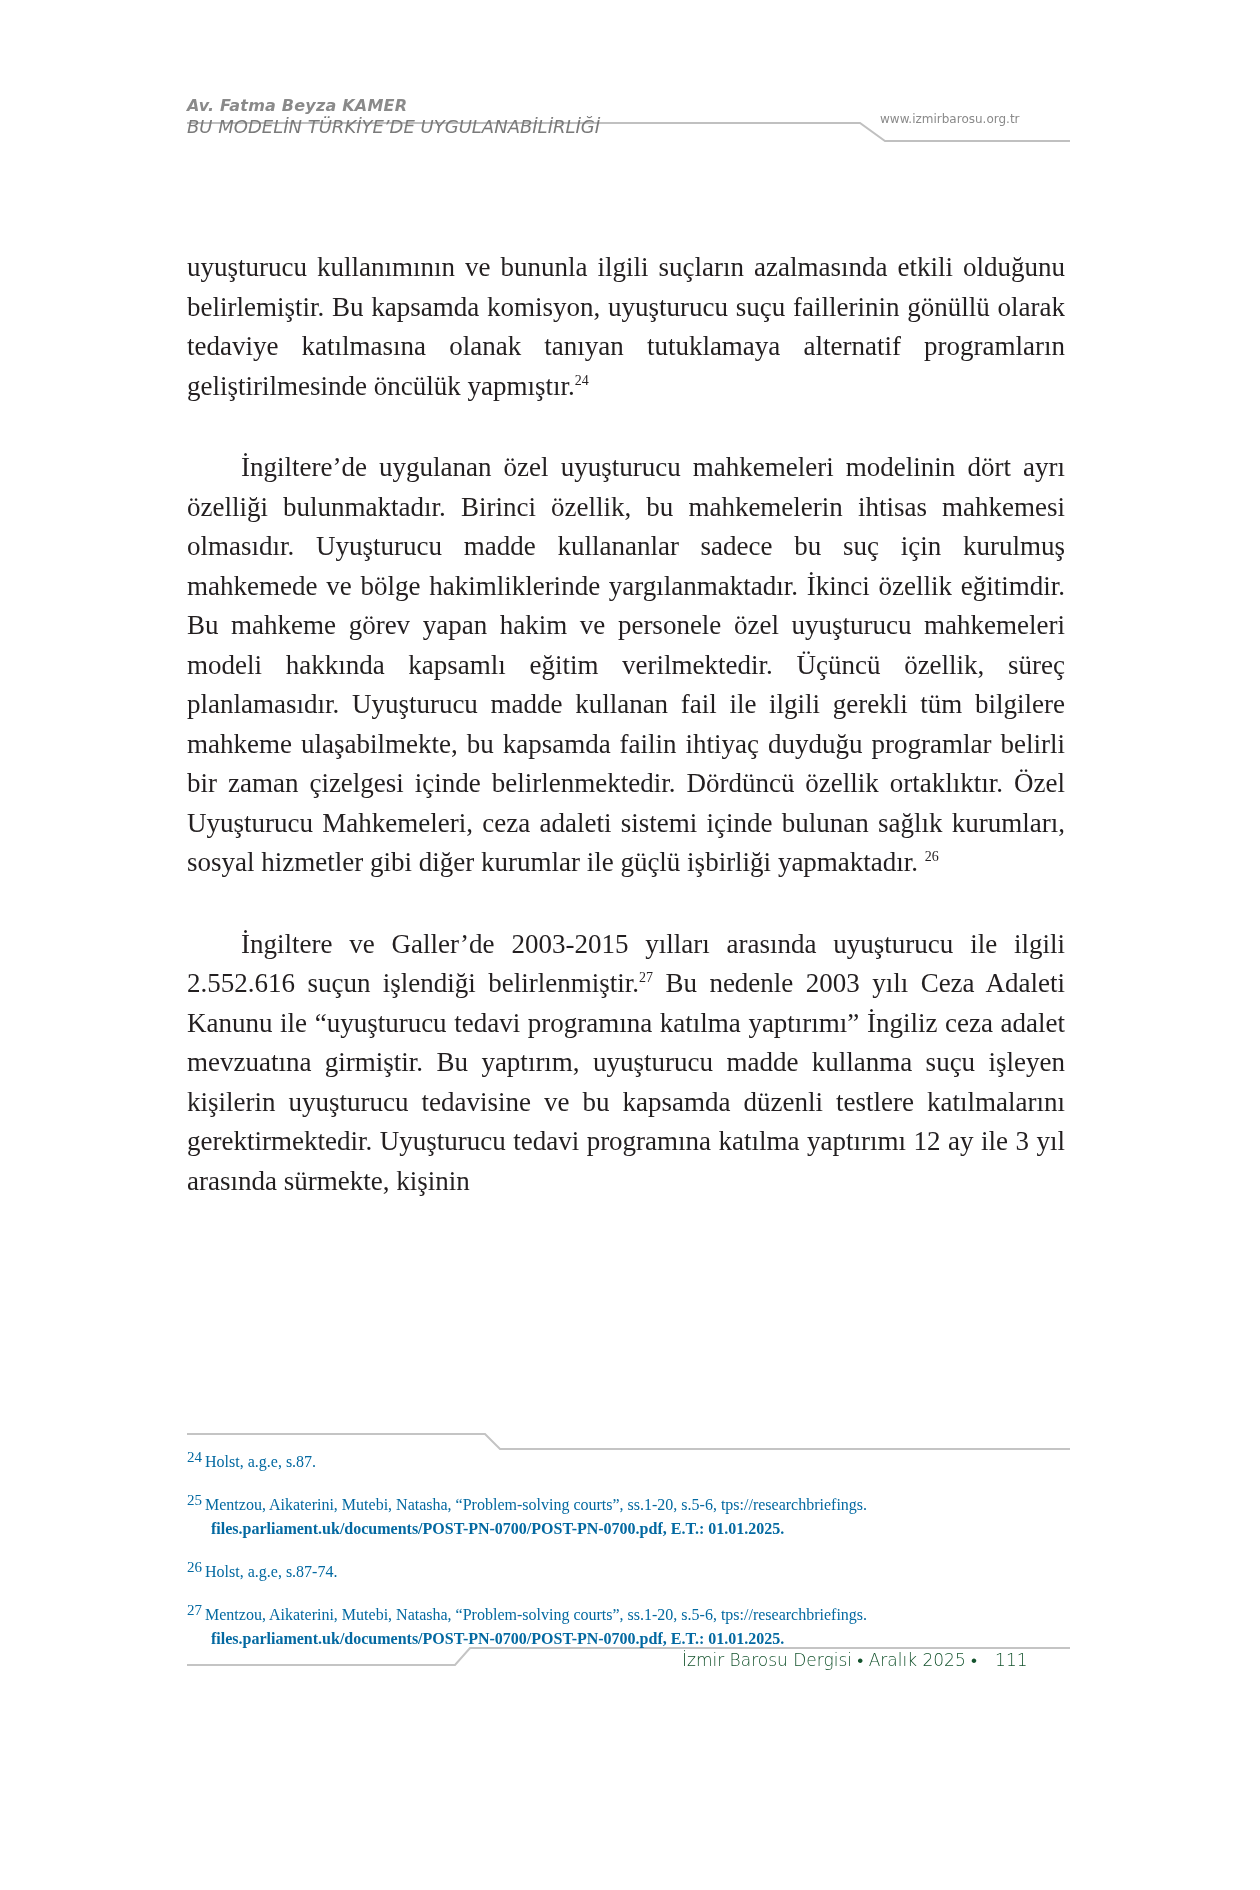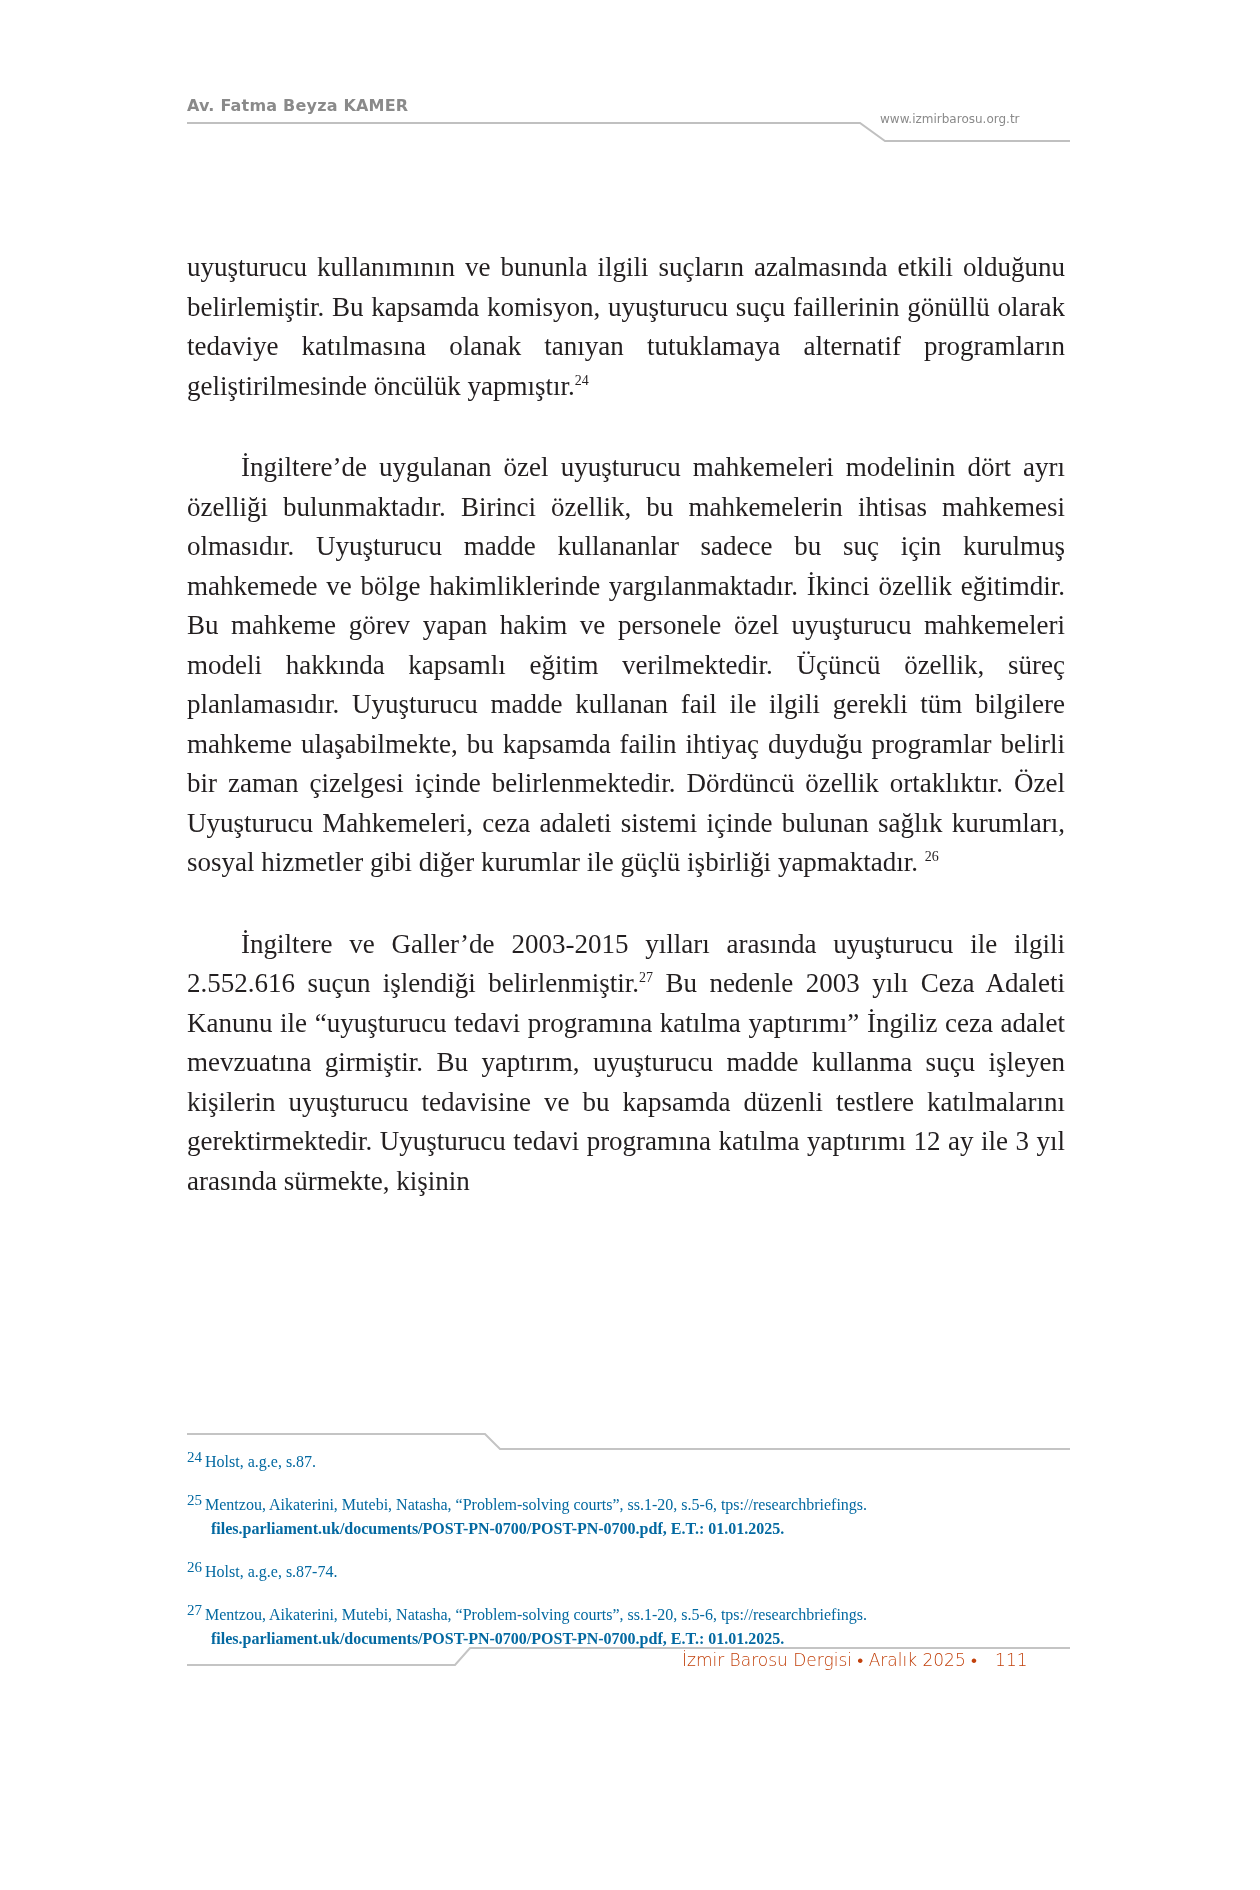--- a/index.html
+++ b/index.html
@@ -1,43 +1,44 @@
 <!DOCTYPE html>
 <html><head>
   <meta charset="utf-8">
   <style>
     html, body { margin: 0; padding: 0; background: #ffffff; }
     body { width: 1260px; height: 1890px; position: relative; overflow: hidden; }
-    .header { position: absolute; left: 187px; top: 96px; width: 880px; }
+    .header { position: absolute; left: 187px; top: 96px; width: 880px; font-style: italic; }
     .author { font-family: "DejaVu Sans", sans-serif; font-weight: bold; font-size: 16px; color: #8a8a8a; letter-spacing: 0.2px; }
     .title-line { font-family: "DejaVu Sans", sans-serif; font-size: 18px; color: #7a7a7a; line-height: 24px; font-weight: 300; }
     .site { position: absolute; left: 880px; top: 112px; font-family: "DejaVu Sans", sans-serif; font-size: 12px; color: #8a8a8a; }
     svg.rule { position: absolute; left: 0; top: 0; }
     .body-text { position: absolute; left: 187px; top: 248px; width: 878px; font-family: "Liberation Serif", serif; font-size: 27px; line-height: 39.5px; color: #231f20; text-align: justify; }
     .body-text p { margin: 0 0 42px 0; text-indent: 0; }
     .body-text p.indent { text-indent: 54px; }
     sup { font-size: 14px; line-height: 0; vertical-align: super; }
     .footnotes { position: absolute; left: 187px; top: 1445px; width: 880px; font-family: "Liberation Serif", serif; font-size: 16px; color: #0369a1; line-height: 24px; }
     .fn { margin-bottom: 14px; }
     .fn .num { font-size: 15px; vertical-align: 5px; margin-right: 3px; }
     .fn .cont { display: block; padding-left: 24px; font-weight: bold; }
-    .footer { position: absolute; left: 682px; top: 1650px; font-family: "DejaVu Sans", sans-serif; font-size: 17px; color: #c2410c; font-weight: 300; }
+    .footer { position: absolute; left: 682px; top: 1650px; font-family: "DejaVu Sans", sans-serif; font-size: 17px; color: #14532d; font-weight: 300; }
     .footer .page { margin-left: 18px; }
   </style>
 </head>
 <body>
 
 <svg class="rule" width="1260" height="1890">
   <polyline points="187,123 860,123 885,141 1070,141" fill="none" stroke="#c0c0c0" stroke-width="2"></polyline>
   <polyline points="187,1434 485,1434 500,1449 1070,1449" fill="none" stroke="#c4c4c4" stroke-width="2"></polyline>
   <polyline points="187,1665 455,1665 470,1648 1070,1648" fill="none" stroke="#c4c4c4" stroke-width="2"></polyline>
 </svg>
 
 <div class="header">
   <div class="author">Av. Fatma Beyza KAMER</div>
+  <div class="title-line">BU MODELİN TÜRKİYE’DE UYGULANABİLİRLİĞİ</div>
 </div>
 <div class="site">www.izmirbarosu.org.tr</div>
 
 <div class="body-text">
   <p><span>uyuşturucu kullanımının ve bununla ilgili suçların azalmasında etkili olduğunu belirlemiştir. Bu kapsamda komisyon, uyuşturucu suçu faillerinin gönüllü olarak tedaviye katılmasına olanak tanıyan tutuklamaya alternatif programların geliştirilmesinde öncülük yapmıştır.</span><sup>24</sup></p>
   <p class="indent"><span>İngiltere’de uygulanan özel uyuşturucu mahkemeleri modelinin dört ayrı özelliği bulunmaktadır. Birinci özellik, bu mahkemelerin ihtisas mahkemesi olmasıdır. Uyuşturucu madde kullananlar sadece bu suç için kurulmuş mahkemede ve bölge hakimliklerinde yargılanmaktadır. İkinci özellik eğitimdir. Bu mahkeme görev yapan hakim ve personele özel uyuşturucu mahkemeleri modeli hakkında kapsamlı eğitim verilmektedir. Üçüncü özellik, süreç planlamasıdır. Uyuşturucu madde kullanan fail ile ilgili gerekli tüm bilgilere mahkeme ulaşabilmekte, bu kapsamda failin ihtiyaç duyduğu programlar belirli bir zaman çizelgesi içinde belirlenmektedir. Dördüncü özellik ortaklıktır. Özel Uyuşturucu Mahkemeleri, ceza adaleti sistemi içinde bulunan sağlık kurumları, sosyal hizmetler gibi diğer kurumlar ile güçlü işbirliği yapmaktadır.</span> <sup>26</sup></p>
   <p class="indent"><span>İngiltere ve Galler’de 2003-2015 yılları arasında uyuşturucu ile ilgili 2.552.616 suçun işlendiği belirlenmiştir.</span><sup>27</sup><span> Bu nedenle 2003 yılı Ceza Adaleti Kanunu ile “uyuşturucu tedavi programına katılma yaptırımı” İngiliz ceza adalet mevzuatına girmiştir. Bu yaptırım, uyuşturucu madde kullanma suçu işleyen kişilerin uyuşturucu tedavisine ve bu kapsamda düzenli testlere katılmalarını gerektirmektedir. Uyuşturucu tedavi programına katılma yaptırımı 12 ay ile 3 yıl arasında sürmekte, kişinin</span></p>
 </div>
 
 <div class="footnotes">

